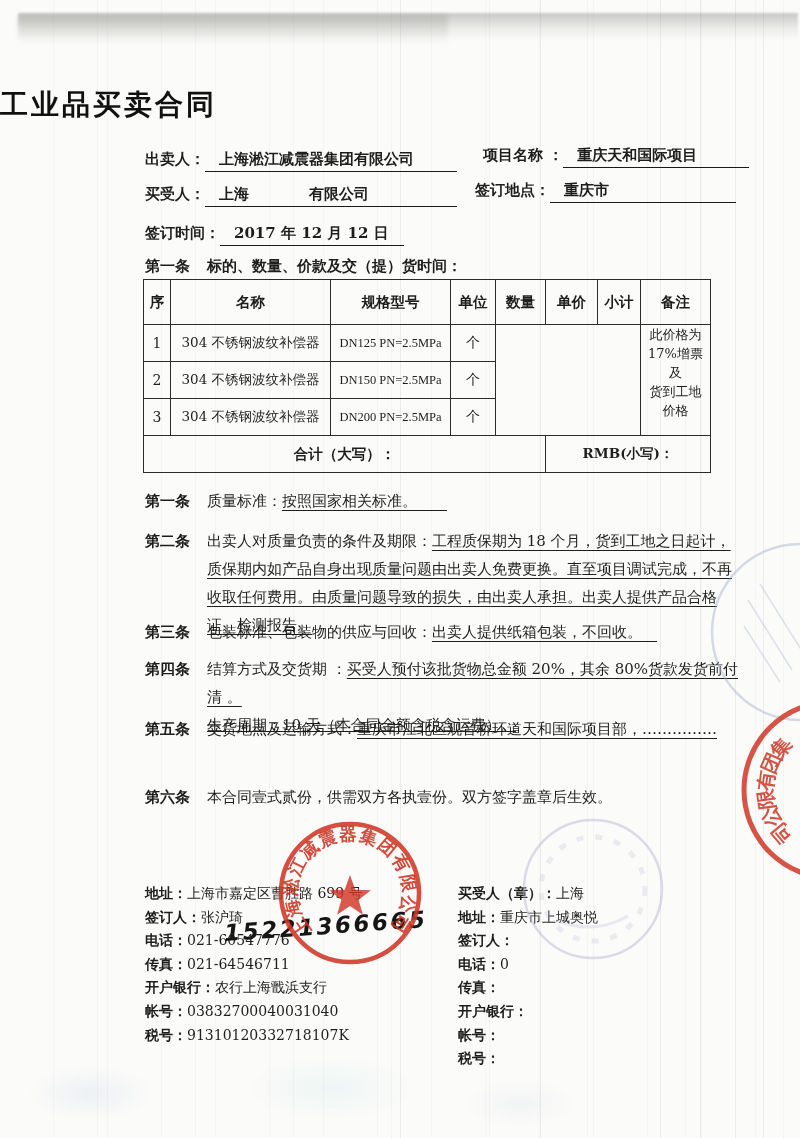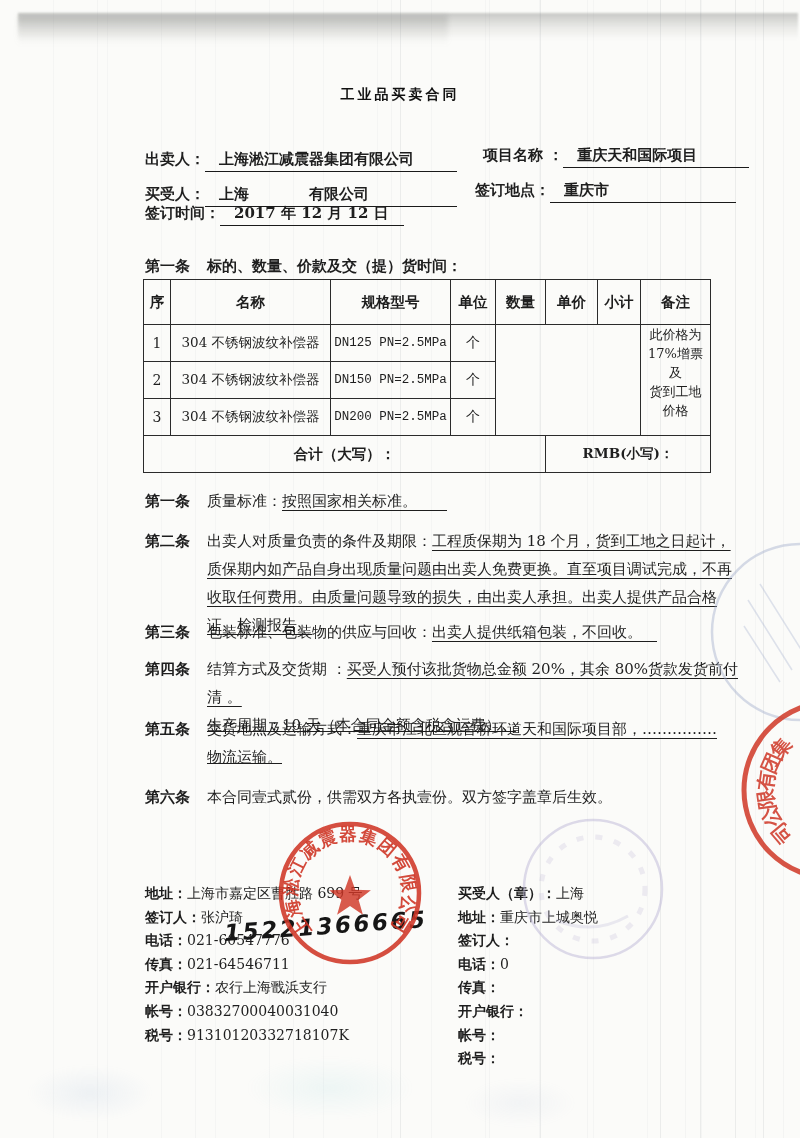--- a/index.html
+++ b/index.html
@@ -28,22 +28,22 @@
   }
   .smudge-bottom{
     position:absolute;left:0;top:1048px;width:600px;height:90px;
     background:
       radial-gradient(90px 40px at 90px 45px,rgba(140,170,210,.12),transparent 70%),
       radial-gradient(120px 45px at 330px 40px,rgba(120,200,210,.10),transparent 70%),
       radial-gradient(80px 35px at 520px 55px,rgba(140,160,200,.08),transparent 70%);
     filter:blur(1.5px);
   }
   .title{
-    position:absolute;left:0;top:86px;width:100%;text-align:center;
-    font-size:14px;font-weight:bold;letter-spacing:3px;color:#111;
+    position:absolute;left:0;top:86px;width:100%;
+    font-size:28px;font-weight:bold;letter-spacing:3px;color:#111;
   }
   .field{position:absolute;display:flex;align-items:baseline;font-size:15px;}
   .flabel{font-weight:bold;white-space:nowrap;}
   .fvalue{
     display:inline-block;border-bottom:1.6px solid #1a1a1a;
     padding:0 0 1px 14px;font-weight:600;white-space:pre;height:20px;
   }
   .sec-head{position:absolute;left:145px;top:257px;display:flex;font-size:15px;}
   .clabel{font-weight:bold;width:58px;flex:0 0 58px;margin-right:4px;white-space:nowrap;}
   .sec-title{font-weight:600;}
@@ -51,21 +51,21 @@
     position:absolute;left:143px;top:279px;border-collapse:collapse;
     table-layout:fixed;width:567px;font-size:14px;
   }
   table.goods th,table.goods td{
     border:1.4px solid #2b2b2b;padding:0 2px;text-align:center;
     overflow:hidden;
   }
   table.goods th{font-weight:600;height:44px;font-size:14.5px;}
   table.goods td{height:36px;}
   td.tname{font-size:13.5px;}
-  td.tspec{font-family:Liberation Mono, monospace;font-size:12.5px;}
+  td.tspec{font-family:Liberation Serif, serif;font-size:12.5px;}
   td.tremark{font-size:13px;text-align:left;padding:4px 4px 4px 7px;vertical-align:top;line-height:19px;}
   td.ttotal{font-size:14.5px;font-weight:600;}
   td.trmb{text-align:left;padding-left:10px;font-size:13.5px;font-weight:600;}
   .clause{position:absolute;left:145px;width:600px;display:flex;font-size:15px;line-height:28px;}
   .cbody{width:548px;}
   .u{
     text-decoration:underline;
     text-underline-offset:4px;
     text-decoration-thickness:1.3px;
   }
@@ -108,21 +108,21 @@
     <span class="fvalue" style="width:172px">重庆天和国际项目</span>
   </div>
   <div class="field" style="left:475px;top:181px">
     <span class="flabel">签订地点：</span>
     <span class="fvalue" style="width:172px">重庆市</span>
   </div>
   <div class="field" style="left:145px;top:185px">
     <span class="flabel">买受人：</span>
     <span class="fvalue" style="width:238px">上海　　　　有限公司</span>
   </div>
-  <div class="field" style="left:145px;top:204px">
+  <div class="field" style="left:145px;top:224px">
     <span class="flabel">签订时间：</span>
     <span class="fvalue" style="width:170px">2017 年 12 月 12 日</span>
   </div>
 
   <div class="sec-head">
     <span class="clabel">第一条</span>
     <span class="sec-title">标的、数量、价款及交（提）货时间：</span>
   </div>
 
   <table class="goods">
@@ -199,21 +199,20 @@
     <div class="cbody">
       <span>结算方式及交货期 ：</span><span class="u">买受人预付该批货物总金额 20%，其余 80%货款发货前付清 。</span>
       <span class="csuffix">生产周期：10 天（本合同金额含税含运费）。</span>
     </div>
   </div>
 
   <div class="clause" style="top:715px">
     <span class="clabel">第五条</span>
     <div class="cbody">
       <span>交货地点及运输方式：</span><span class="u">重庆市江北区观音桥环道天和国际项目部，……………</span>
-      <span class="csuffix">物流运输。</span>
     </div>
   </div>
 
   <div class="clause" style="top:783px">
     <span class="clabel">第六条</span>
     <div class="cbody"><span>本合同壹式贰份，供需双方各执壹份。双方签字盖章后生效。</span></div>
   </div>
 
   <div class="sig" style="left:145px">
     <div class="sig-line"><span class="sl">地址：</span><span class="sv">上海市嘉定区曹胜路 699 号</span></div>

